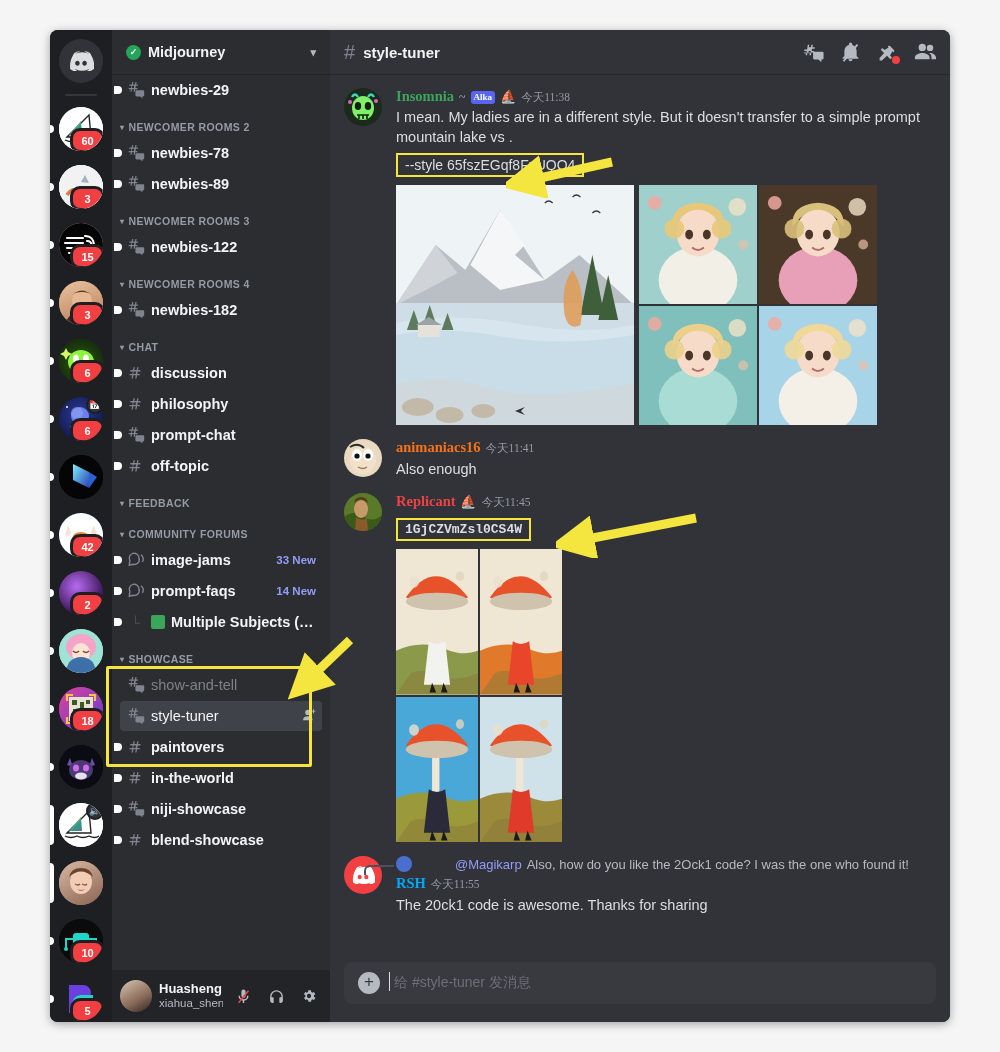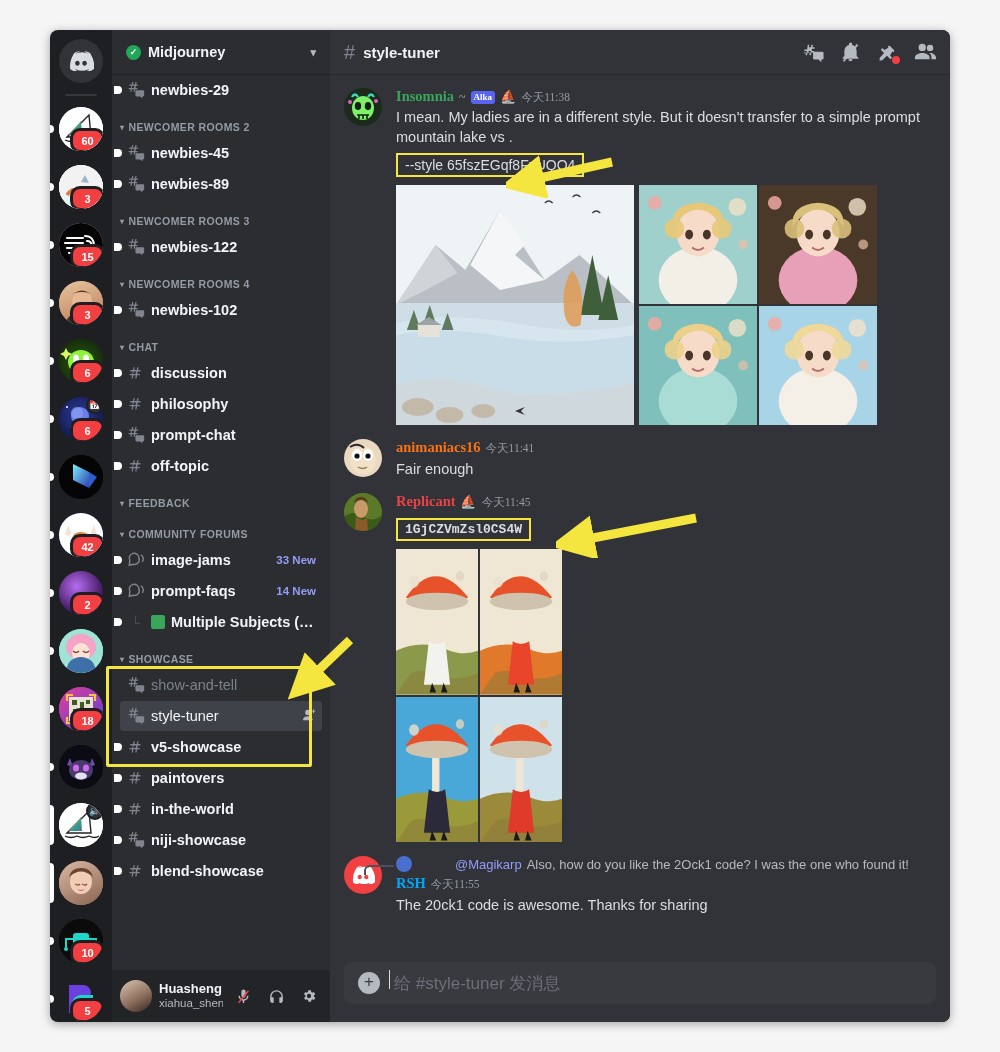--- a/index.html
+++ b/index.html
@@ -20,21 +20,20 @@
     box-shadow: 0 2px 10px rgba(0,0,0,.35);
   }
 
   
   .server-rail {
     width: 62px; flex: 0 0 62px;
     background: #1e1f22;
     padding-top: 6px;
     overflow: hidden;
     position: relative;
-    border-radius: 23px;
   }
   .srv-wrap { position: relative; height: 50px; margin-bottom: 8px; display:flex; align-items:center; justify-content:center; }
   .srv-pill { position:absolute; left:0; top:50%; transform:translateY(-50%); width:4px; border-radius:0 4px 4px 0; background:#fff; }
   .srv {
     width: 44px; height: 44px; border-radius: 50%;
     display: flex; align-items: center; justify-content: center;
     overflow: hidden; position: relative;
     font-size: 15px; font-weight: bold; color: #fff;
   }
   .badge {
@@ -175,21 +174,21 @@
   .composer { padding: 0 14px 18px; }
   .cbox {
     background: #383a40; border-radius: 8px;
     height: 42px; display: flex; align-items: center; gap: 14px; padding: 0 14px;
   }
   .plus {
     width: 22px; height: 22px; border-radius: 50%; background: #b5bac1;
     color: #383a40; font-size: 17px; line-height: 20px; text-align: center; font-weight: 500;
     flex: 0 0 22px;
   }
-  .ph { color: #6d6f78; font-size: 17px; position: relative; }
+  .ph { color: #6d6f78; font-size: 14px; position: relative; }
   .caret { position:absolute; left:-5px; top:-2px; width:1px; height:19px; background:#dbdee1; }
 
   
   .hl-box { position: absolute; border: 3px solid #f5e53f; pointer-events: none; border-radius: 2px; }
   .arrow { position: absolute; pointer-events: none; }
 
   
   .art { width: 100%; height: 100%; position: relative; overflow: hidden; }
 </style>
 </head>
@@ -455,21 +454,21 @@
                    <span>NEWCOMER ROOMS 2</span>
         </div>
         <div class="chan unread">
           <span class="dot"></span>
           <span class="chan-ico">
             <svg width="19" height="18" viewBox="0 0 24 22">
               <path fill="#80848e" d="M7.8 1h1.5l-.6 3.2h2.6L11.9 1h1.5l-.6 3.2h2.3v1.5h-2.6l-.5 2.9h2.4v1.5h-2.7l-.6 3.2H9.6l.6-3.2H7.6L7 13.3H5.5l.6-3.2H3.4V8.6h3l.5-2.9H4.2V4.2h3L7.8 1Zm.1 4.7-.5 2.9h2.6l.5-2.9H7.9Z"></path>
               <path fill="#80848e" d="M13.4 11.2h8.1c.8 0 1.5.7 1.5 1.5v5c0 .8-.7 1.5-1.5 1.5h-.8v2.3l-2.9-2.3h-4.4c-.8 0-1.5-.7-1.5-1.5v-5c0-.8.7-1.5 1.5-1.5Z"></path>
             </svg>
           </span>
-          <span class="chan-name">newbies-45</span>
+          <span class="chan-name">newbies-78</span>
         </div>
         <div class="chan unread">
           <span class="dot"></span>
           <span class="chan-ico">
             <svg width="19" height="18" viewBox="0 0 24 22">
               <path fill="#80848e" d="M7.8 1h1.5l-.6 3.2h2.6L11.9 1h1.5l-.6 3.2h2.3v1.5h-2.6l-.5 2.9h2.4v1.5h-2.7l-.6 3.2H9.6l.6-3.2H7.6L7 13.3H5.5l.6-3.2H3.4V8.6h3l.5-2.9H4.2V4.2h3L7.8 1Zm.1 4.7-.5 2.9h2.6l.5-2.9H7.9Z"></path>
               <path fill="#80848e" d="M13.4 11.2h8.1c.8 0 1.5.7 1.5 1.5v5c0 .8-.7 1.5-1.5 1.5h-.8v2.3l-2.9-2.3h-4.4c-.8 0-1.5-.7-1.5-1.5v-5c0-.8.7-1.5 1.5-1.5Z"></path>
             </svg>
           </span>
           <span class="chan-name">newbies-89</span>
@@ -493,21 +492,21 @@
                    <span>NEWCOMER ROOMS 4</span>
         </div>
         <div class="chan unread">
           <span class="dot"></span>
           <span class="chan-ico">
             <svg width="19" height="18" viewBox="0 0 24 22">
               <path fill="#80848e" d="M7.8 1h1.5l-.6 3.2h2.6L11.9 1h1.5l-.6 3.2h2.3v1.5h-2.6l-.5 2.9h2.4v1.5h-2.7l-.6 3.2H9.6l.6-3.2H7.6L7 13.3H5.5l.6-3.2H3.4V8.6h3l.5-2.9H4.2V4.2h3L7.8 1Zm.1 4.7-.5 2.9h2.6l.5-2.9H7.9Z"></path>
               <path fill="#80848e" d="M13.4 11.2h8.1c.8 0 1.5.7 1.5 1.5v5c0 .8-.7 1.5-1.5 1.5h-.8v2.3l-2.9-2.3h-4.4c-.8 0-1.5-.7-1.5-1.5v-5c0-.8.7-1.5 1.5-1.5Z"></path>
             </svg>
           </span>
-          <span class="chan-name">newbies-102</span>
+          <span class="chan-name">newbies-182</span>
         </div>
         <div class="cat">
           <span class="tw">▾</span>
                    <span>CHAT</span>
         </div>
         <div class="chan unread">
           <span class="dot"></span>
           <span class="chan-ico">
             <svg width="17" height="17" viewBox="0 0 24 24">
               <path fill="#80848e" d="M9.3 3h1.8l-.8 4.2h3.4L14.5 3h1.8l-.8 4.2H19v1.8h-3.8l-.7 3.8H18v1.8h-3.8L13.4 19h-1.8l.8-4.4H9l-.8 4.4H6.4l.8-4.4H3.5v-1.8h4l.7-3.8H4.6V7.2h3.9L9.3 3Zm.1 6 -.7 3.8h3.4l.7-3.8H9.4Z"></path>
@@ -597,29 +596,20 @@
             <svg width="19" height="18" viewBox="0 0 24 22">
               <path fill="#80848e" d="M7.8 1h1.5l-.6 3.2h2.6L11.9 1h1.5l-.6 3.2h2.3v1.5h-2.6l-.5 2.9h2.4v1.5h-2.7l-.6 3.2H9.6l.6-3.2H7.6L7 13.3H5.5l.6-3.2H3.4V8.6h3l.5-2.9H4.2V4.2h3L7.8 1Zm.1 4.7-.5 2.9h2.6l.5-2.9H7.9Z"></path>
               <path fill="#80848e" d="M13.4 11.2h8.1c.8 0 1.5.7 1.5 1.5v5c0 .8-.7 1.5-1.5 1.5h-.8v2.3l-2.9-2.3h-4.4c-.8 0-1.5-.7-1.5-1.5v-5c0-.8.7-1.5 1.5-1.5Z"></path>
             </svg>
           </span>
           <span class="chan-name">style-tuner</span>
           <span class="invite-ico"><svg width="14" height="14" viewBox="0 0 24 24">
               <path fill="#b5bac1" d="M10 12a4.5 4.5 0 1 0 0-9 4.5 4.5 0 0 0 0 9Zm0 2c-3.6 0-8 1.9-8 5.3V21h16v-1.7c0-3.4-4.4-5.3-8-5.3Z"></path>
               <path fill="#b5bac1" d="M19 2h1.6v2.6H23v1.6h-2.4V9H19V6.2h-2.5V4.6H19V2Z"></path>
             </svg></span>
-        </div>
-        <div class="chan unread">
-          <span class="dot"></span>
-          <span class="chan-ico">
-            <svg width="17" height="17" viewBox="0 0 24 24">
-              <path fill="#80848e" d="M9.3 3h1.8l-.8 4.2h3.4L14.5 3h1.8l-.8 4.2H19v1.8h-3.8l-.7 3.8H18v1.8h-3.8L13.4 19h-1.8l.8-4.4H9l-.8 4.4H6.4l.8-4.4H3.5v-1.8h4l.7-3.8H4.6V7.2h3.9L9.3 3Zm.1 6 -.7 3.8h3.4l.7-3.8H9.4Z"></path>
-            </svg>
-          </span>
-          <span class="chan-name">v5-showcase</span>
         </div>
         <div class="chan unread">
           <span class="dot"></span>
           <span class="chan-ico">
             <svg width="17" height="17" viewBox="0 0 24 24">
               <path fill="#80848e" d="M9.3 3h1.8l-.8 4.2h3.4L14.5 3h1.8l-.8 4.2H19v1.8h-3.8l-.7 3.8H18v1.8h-3.8L13.4 19h-1.8l.8-4.4H9l-.8 4.4H6.4l.8-4.4H3.5v-1.8h4l.7-3.8H4.6V7.2h3.9L9.3 3Zm.1 6 -.7 3.8h3.4l.7-3.8H9.4Z"></path>
             </svg>
           </span>
           <span class="chan-name">paintovers</span>
         </div>
@@ -854,21 +844,21 @@
                 <circle cx="24" cy="17" r="2.6" fill="#111"></circle>
                 <path d="M6 8 q8-5 14 1" stroke="#2a2a2a" stroke-width="2" fill="none"></path>
                 <path d="M14 28 q5 3 9 0" stroke="#9a7a58" stroke-width="1.4" fill="none"></path>
               </svg></div>
           </div>
      <div class="body">
             <div class="mhead">
       <span class="uname" style="color:#f97316">animaniacs16</span>
               <span class="ts">今天11:41</span>
             </div>
-            <div class="mtext">Fair enough</div>
+            <div class="mtext">Also enough</div>
           </div>
         </div>
         <div class="msg" id="msg-replicant">
           <div class="av">
             <div class="art" style="background:#2a4a18"><svg width="38" height="38" viewBox="0 0 38 38">
                 <rect width="38" height="38" fill="#5a7a2a"></rect>
                 <path d="M0 24 q10-8 20 0 q9 6 18 -2 V38 H0Z" fill="#3a5a18"></path>
                 <ellipse cx="17" cy="16" rx="7" ry="9" fill="#c89a6a"></ellipse>
                 <path d="M10 10 q7-7 14 0 q-1-6-7-6 q-6 0-7 6Z" fill="#5a3a1a"></path>
                 <path d="M12 24 q6 5 11 1 L24 38 H11Z" fill="#8a5a2a"></path>

